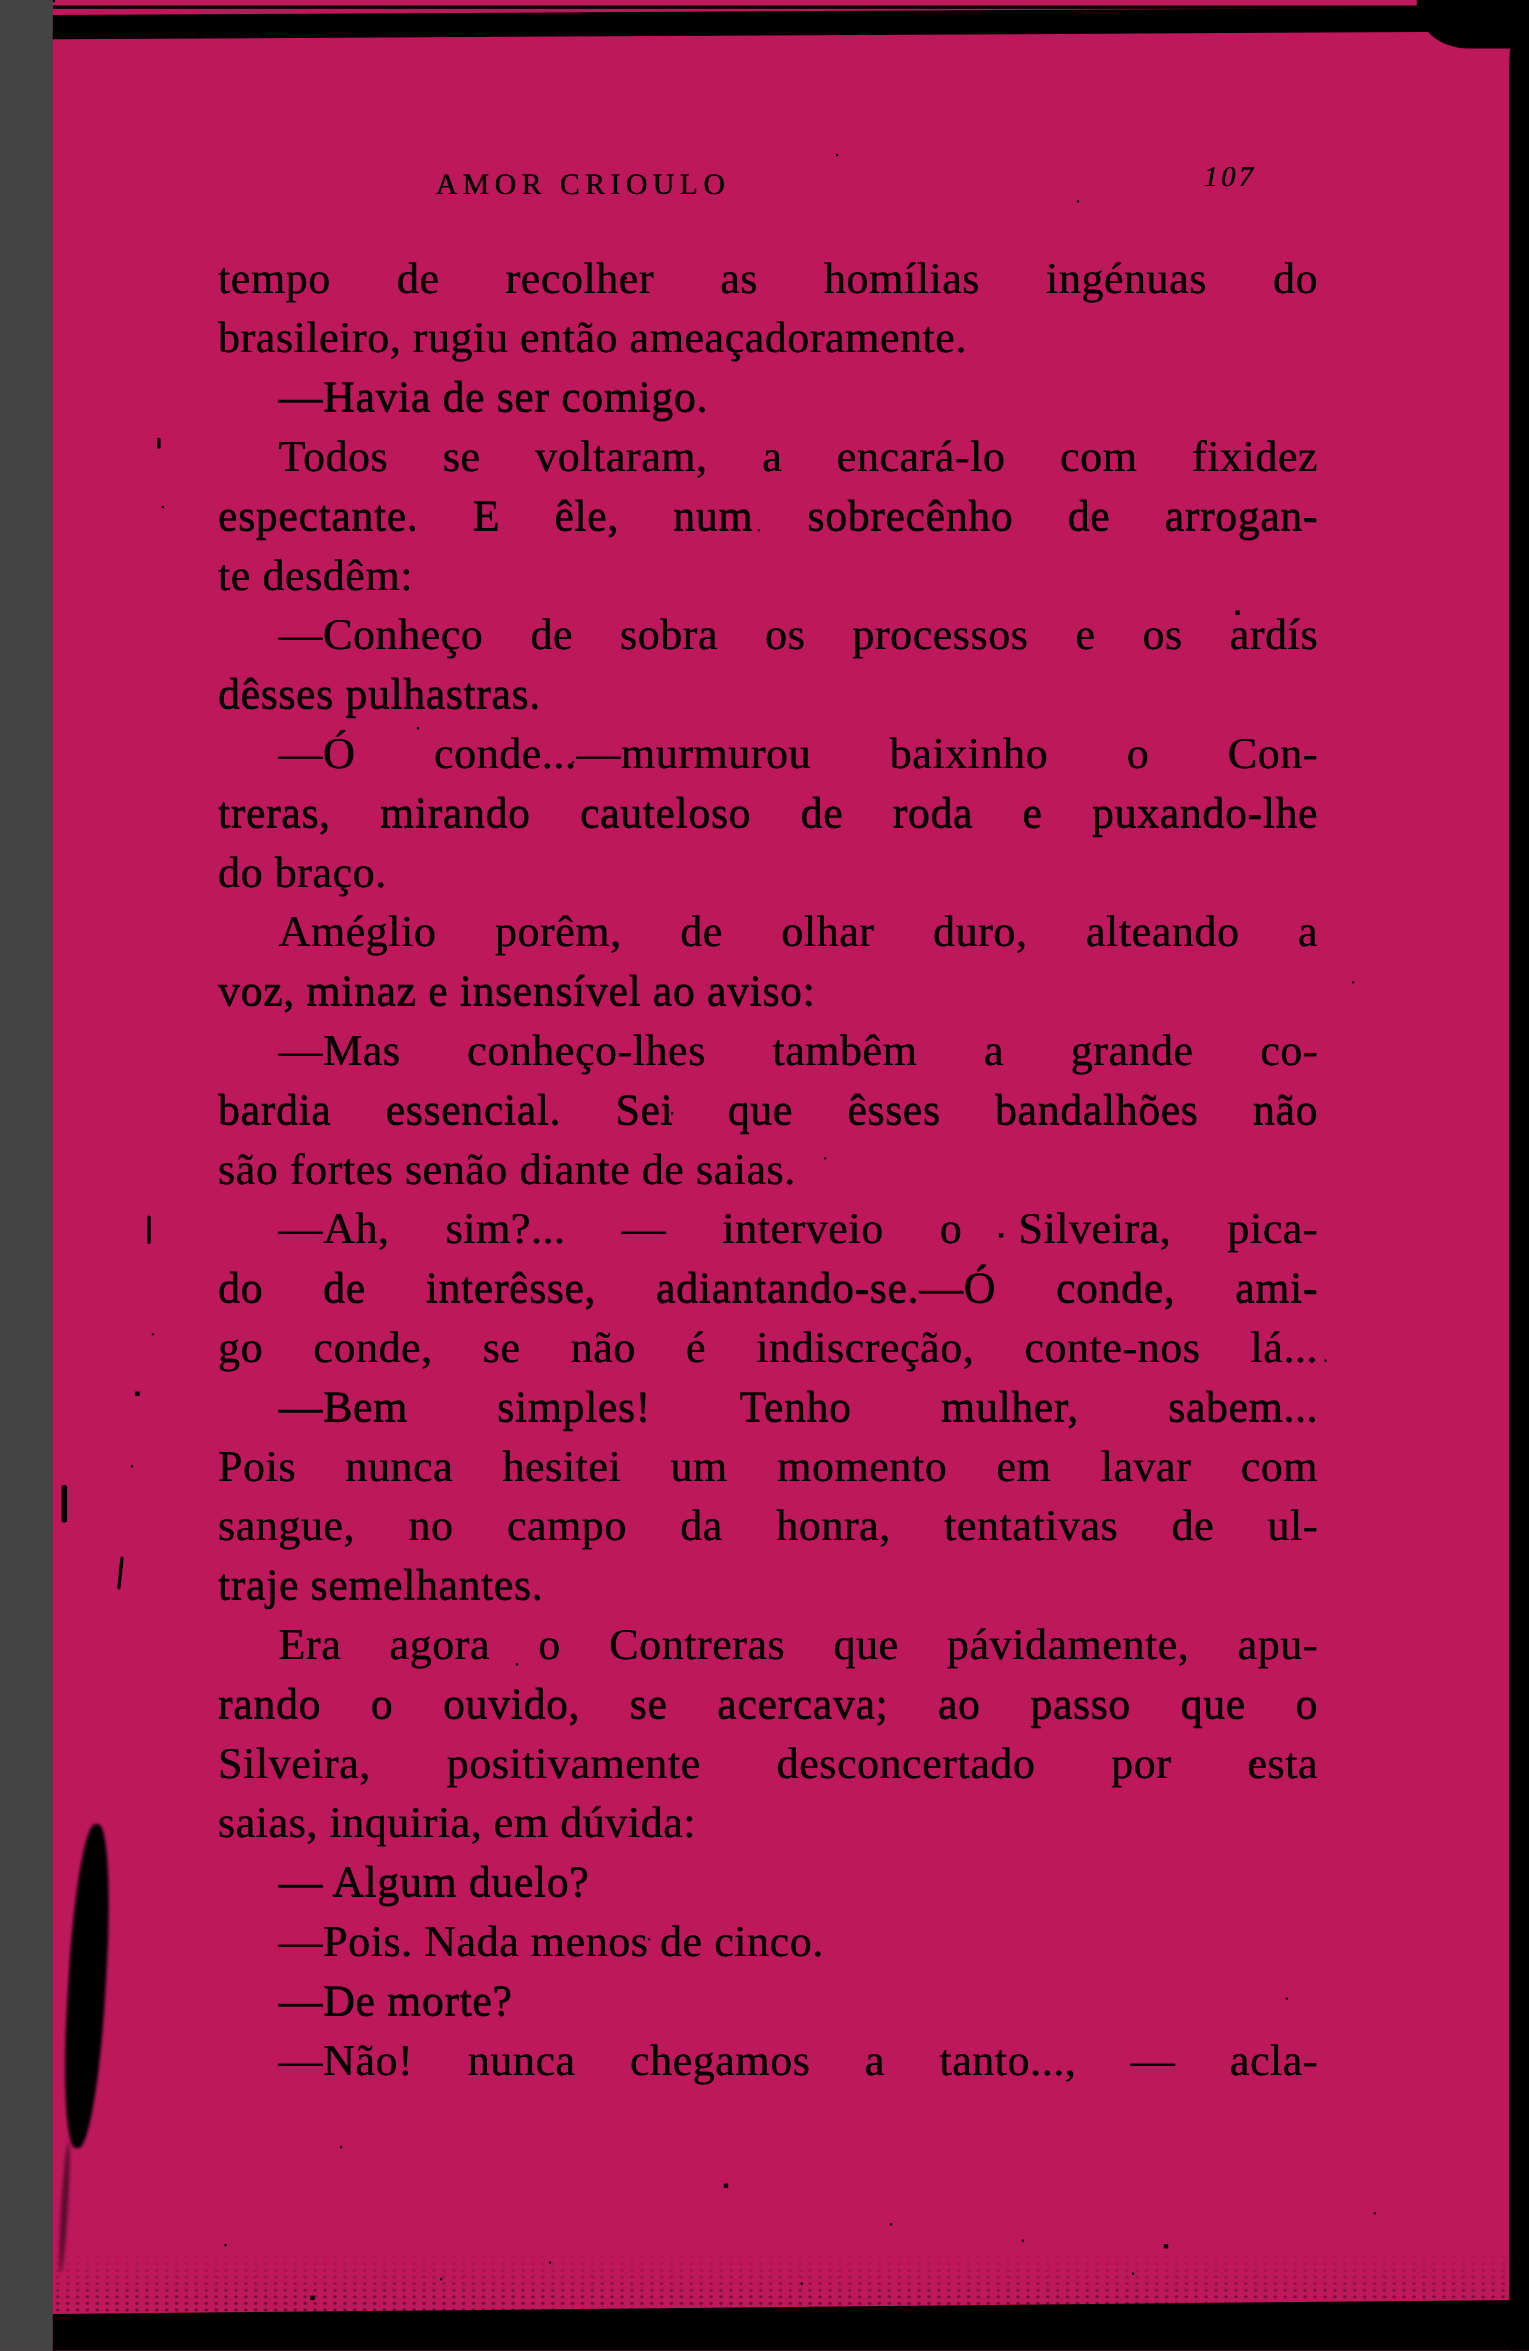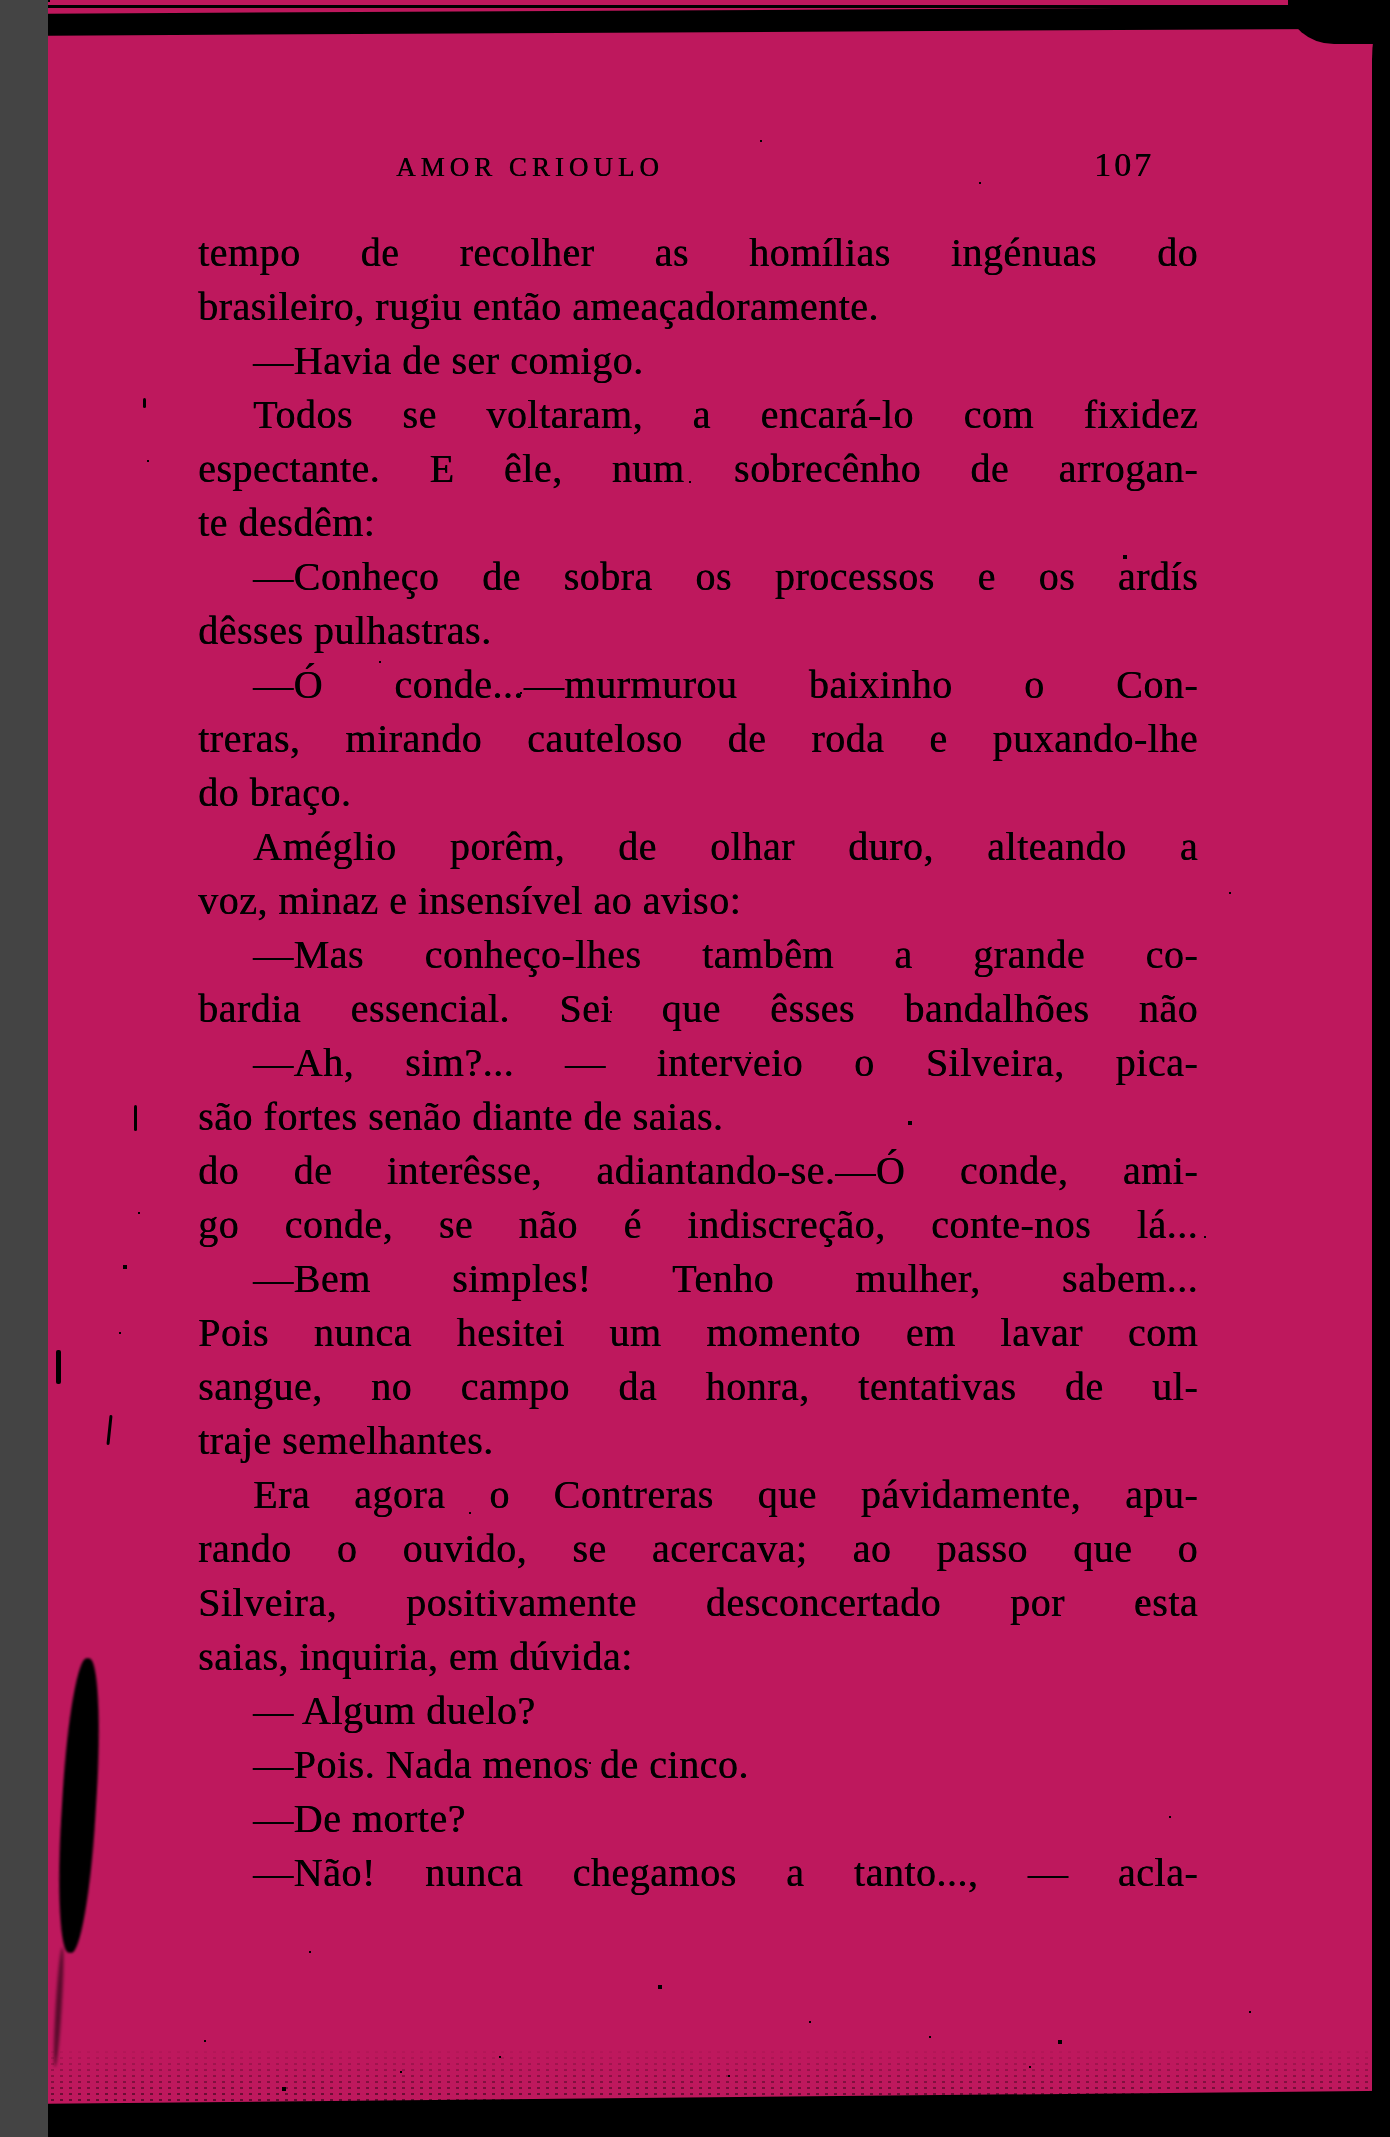--- a/index.html
+++ b/index.html
@@ -71,22 +71,23 @@
   }
 
   
   .running-title {
     position: absolute; left: 348px; top: 152px;
     font-size: 27px; letter-spacing: 5px; white-space: nowrap;
     text-shadow: 0.5px 0.4px 0 currentColor;
   }
   .folio {
     position: absolute; left: 1046px; top: 146px;
-    font-size: 34px; letter-spacing: 3px;
+    font-size: 26px; letter-spacing: 3px;
     text-shadow: 0.5px 0.4px 0 currentColor;
+    font-style: italic;
   }
 
   
   .text-column {
     position: absolute; left: 150px; top: 226px; width: 1000px;
     font-size: 40px; line-height: 54px; letter-spacing: 0.5px;
     text-shadow: 0.5px 0.3px 0 currentColor;
   }
   .line { height: 54px; text-align: left; }
   .line.j { text-align: justify; text-align-last: justify; text-justify: inter-word; }
@@ -122,22 +123,22 @@
       <div class="line">te desdêm:</div>
       <div class="line j in">—Conheço de sobra os processos e os ardís</div>
       <div class="line">dêsses pulhastras.</div>
       <div class="line j in">—Ó conde...—murmurou baixinho o Con-</div>
       <div class="line j">treras, mirando cauteloso de roda e puxando-lhe</div>
       <div class="line">do braço.</div>
       <div class="line j in">Améglio porêm, de olhar duro, alteando a</div>
       <div class="line">voz, minaz e insensível ao aviso:</div>
       <div class="line j in">—Mas conheço-lhes tambêm a grande co-</div>
       <div class="line j">bardia essencial. Sei que êsses bandalhões não</div>
+      <div class="line">são fortes senão diante de saias.</div>
       <div class="line j in">—Ah, sim?... — interveio o Silveira, pica-</div>
-      <div class="line">são fortes senão diante de saias.</div>
       <div class="line j">do de interêsse, adiantando-se.—Ó conde, ami-</div>
       <div class="line j">go conde, se não é indiscreção, conte-nos lá...</div>
       <div class="line j in">—Bem simples! Tenho mulher, sabem...</div>
       <div class="line j">Pois nunca hesitei um momento em lavar com</div>
       <div class="line j">sangue, no campo da honra, tentativas de ul-</div>
       <div class="line">traje semelhantes.</div>
       <div class="line j in">Era agora o Contreras que pávidamente, apu-</div>
       <div class="line j">rando o ouvido, se acercava; ao passo que o</div>
       <div class="line j">Silveira, positivamente desconcertado por esta</div>
       <div class="line">saias, inquiria, em dúvida:</div>

